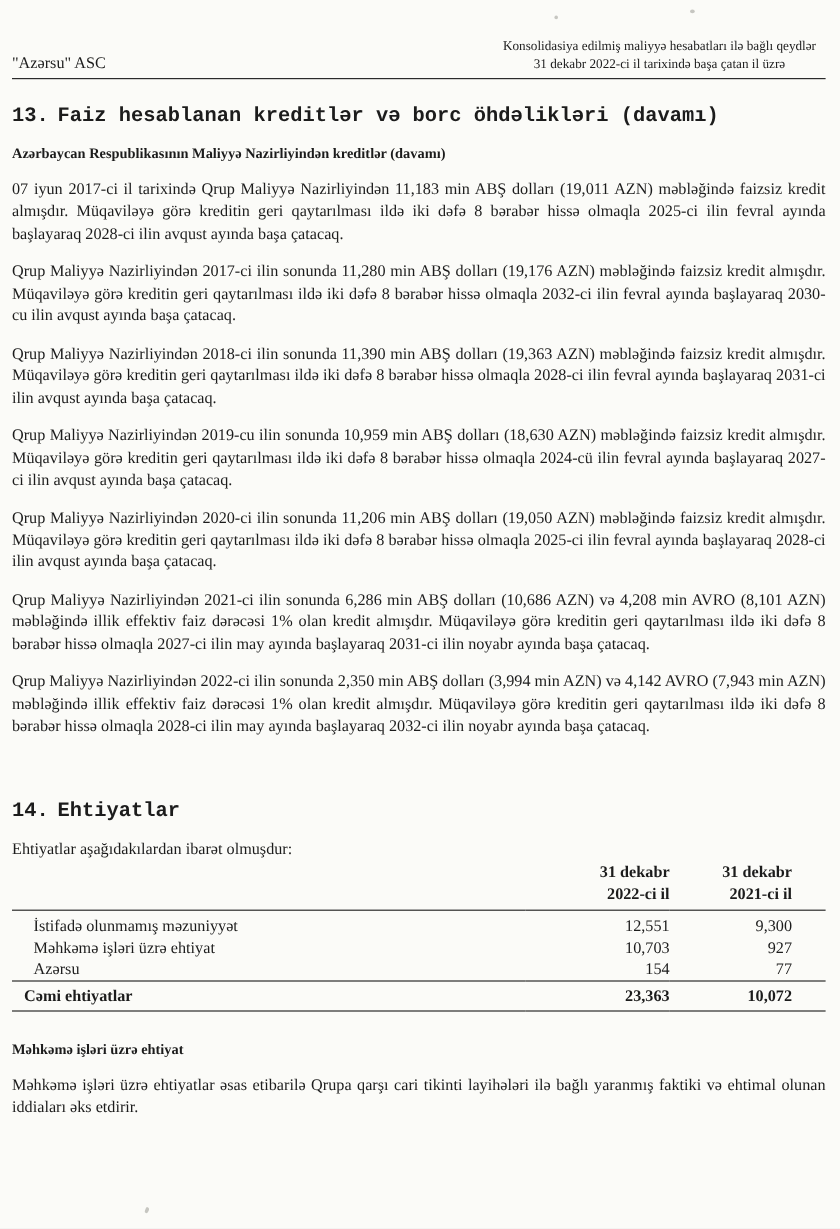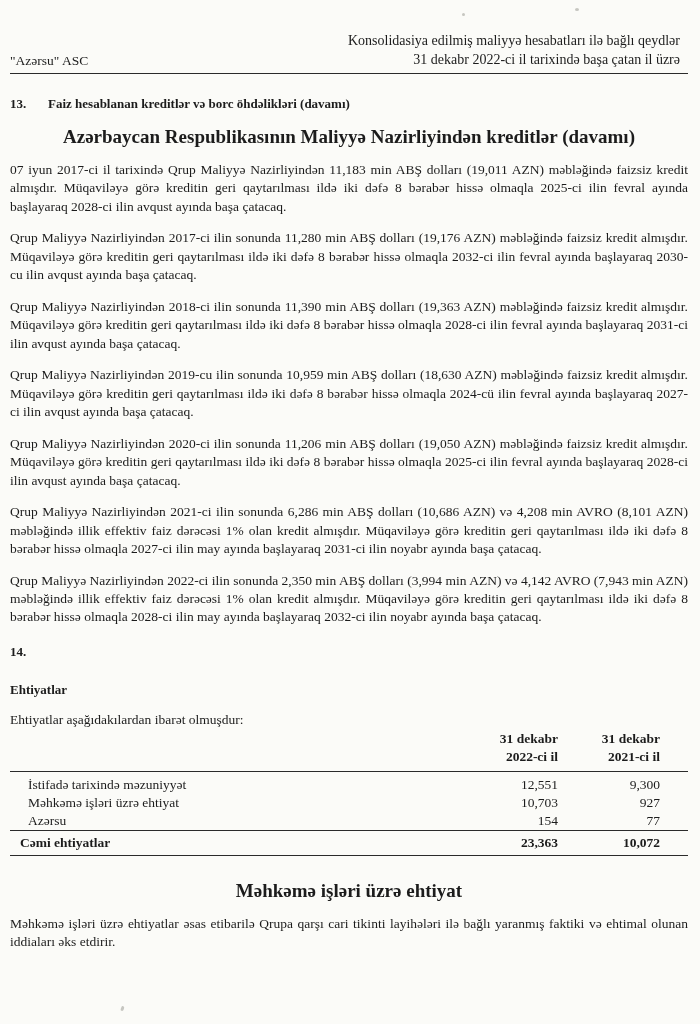--- a/index.html
+++ b/index.html
@@ -19,51 +19,51 @@
 
   
   .header {
     display: flex;
     justify-content: space-between;
     align-items: flex-end;
     border-bottom: 1.5px solid #2b2b2b;
     padding-bottom: 3px;
   }
   .company { font-size: 13.5px; padding-bottom: 1px; white-space: nowrap; }
-  .doc-title { text-align: right; font-size: 14px; line-height: 1.35; padding-right: 8px; }
+  .doc-title { text-align: center; font-size: 11px; line-height: 1.35; padding-right: 8px; }
 
   .note {
     margin-top: 15px;
     font-style: italic;
     font-size: 13px;
   }
 
   .sec-heading {
     margin-top: 22px;
     font-weight: bold;
-    font-size: 13px;
+    font-size: 17px;
     display: flex;
+    font-family: Liberation Mono, monospace;
   }
   .sec-heading .sec-num { width: 38px; flex: 0 0 38px; }
 
   .subheading {
     margin-top: 14px;
     font-weight: bold;
-    font-size: 19px;
-    text-align: center;
+    font-size: 12px;
   }
 
   .para {
     margin-top: 13px;
     font-size: 13.5px;
     line-height: 1.37;
     text-align: justify;
   }
 
-  .sec14 { margin-top: 17px; flex-direction: column; }
+  .sec14 { margin-top: 52px; }
 
   
   .fin-table {
     width: 100%;
     border-collapse: collapse;
     font-size: 13.5px;
   }
   .fin-table th, .fin-table td {
     padding: 1px 0 1px 0;
     vertical-align: bottom;
@@ -152,21 +152,21 @@
           <div>2022-ci il</div>
         </th>
         <th class="num-col col-2021">
           <div>31 dekabr</div>
           <div>2021-ci il</div>
         </th>
       </tr>
     </thead>
     <tbody>
       <tr>
-        <td class="label">İstifadə tarixində məzuniyyət</td>
+        <td class="label">İstifadə olunmamış məzuniyyət</td>
         <td class="num col-2022">12,551</td>
         <td class="num col-2021">9,300</td>
       </tr>
       <tr>
         <td class="label">Məhkəmə işləri üzrə ehtiyat</td>
         <td class="num col-2022">10,703</td>
         <td class="num col-2021">927</td>
       </tr>
       <tr>
         <td class="label">Azərsu</td>

